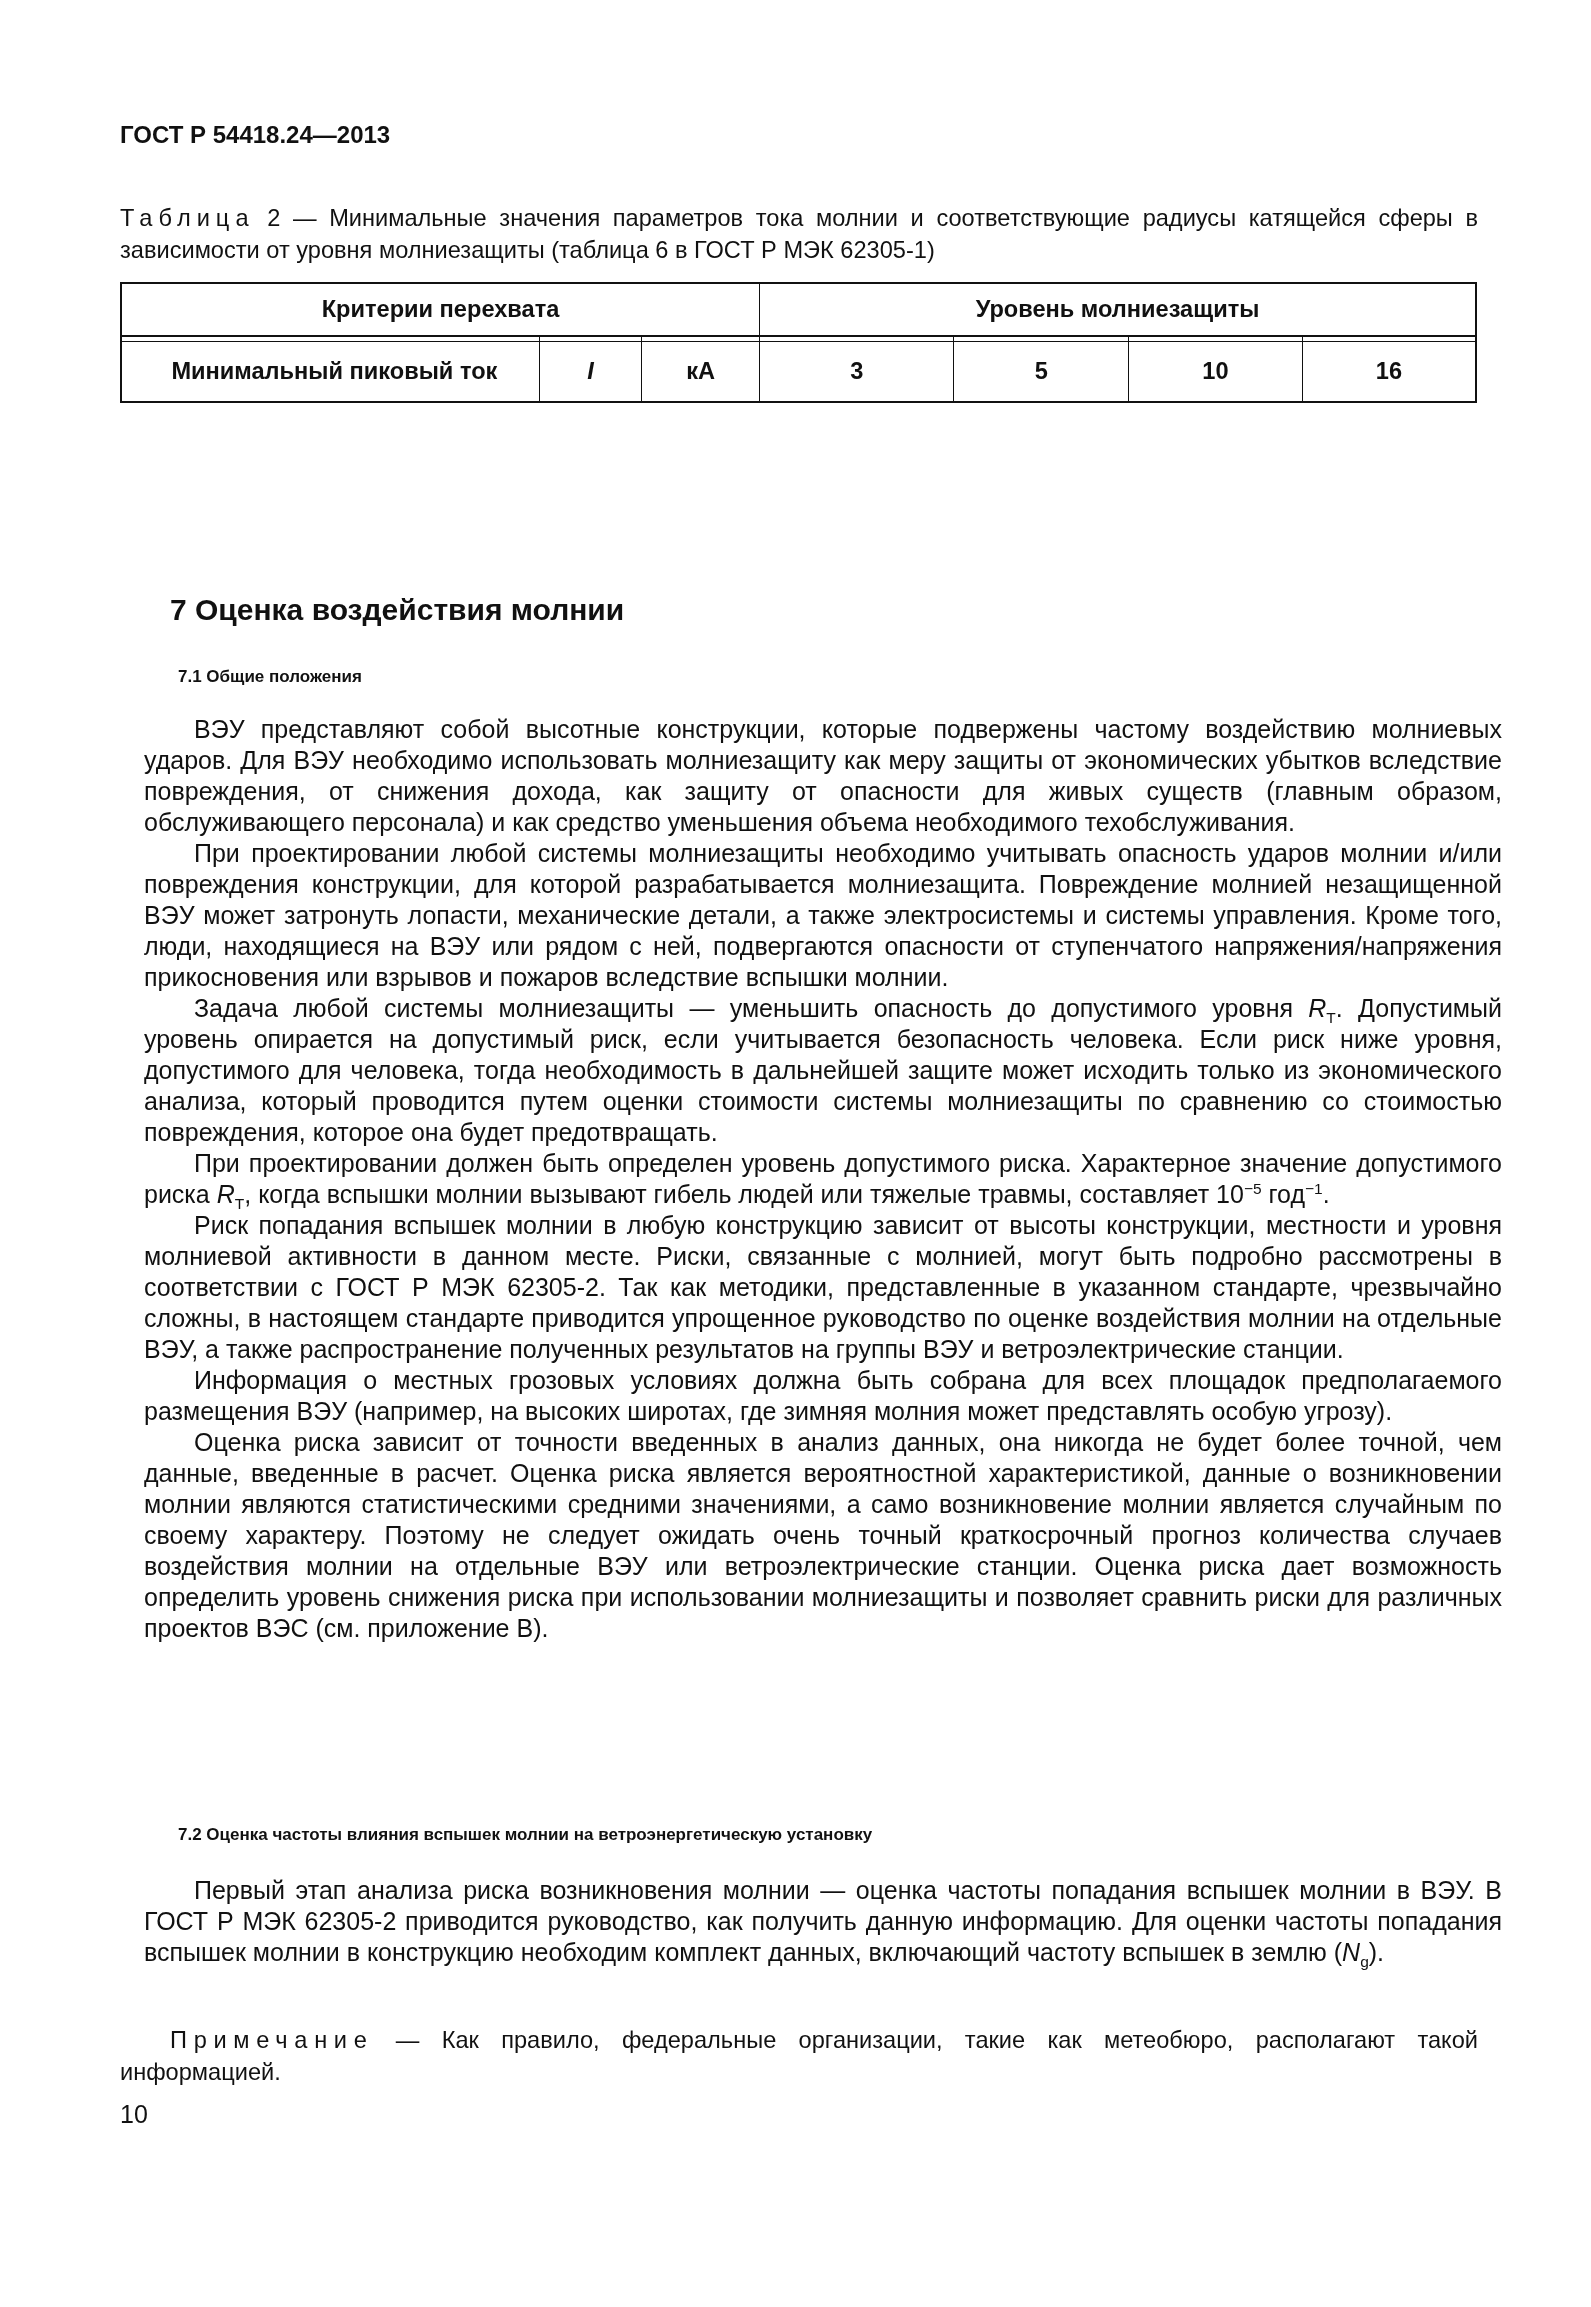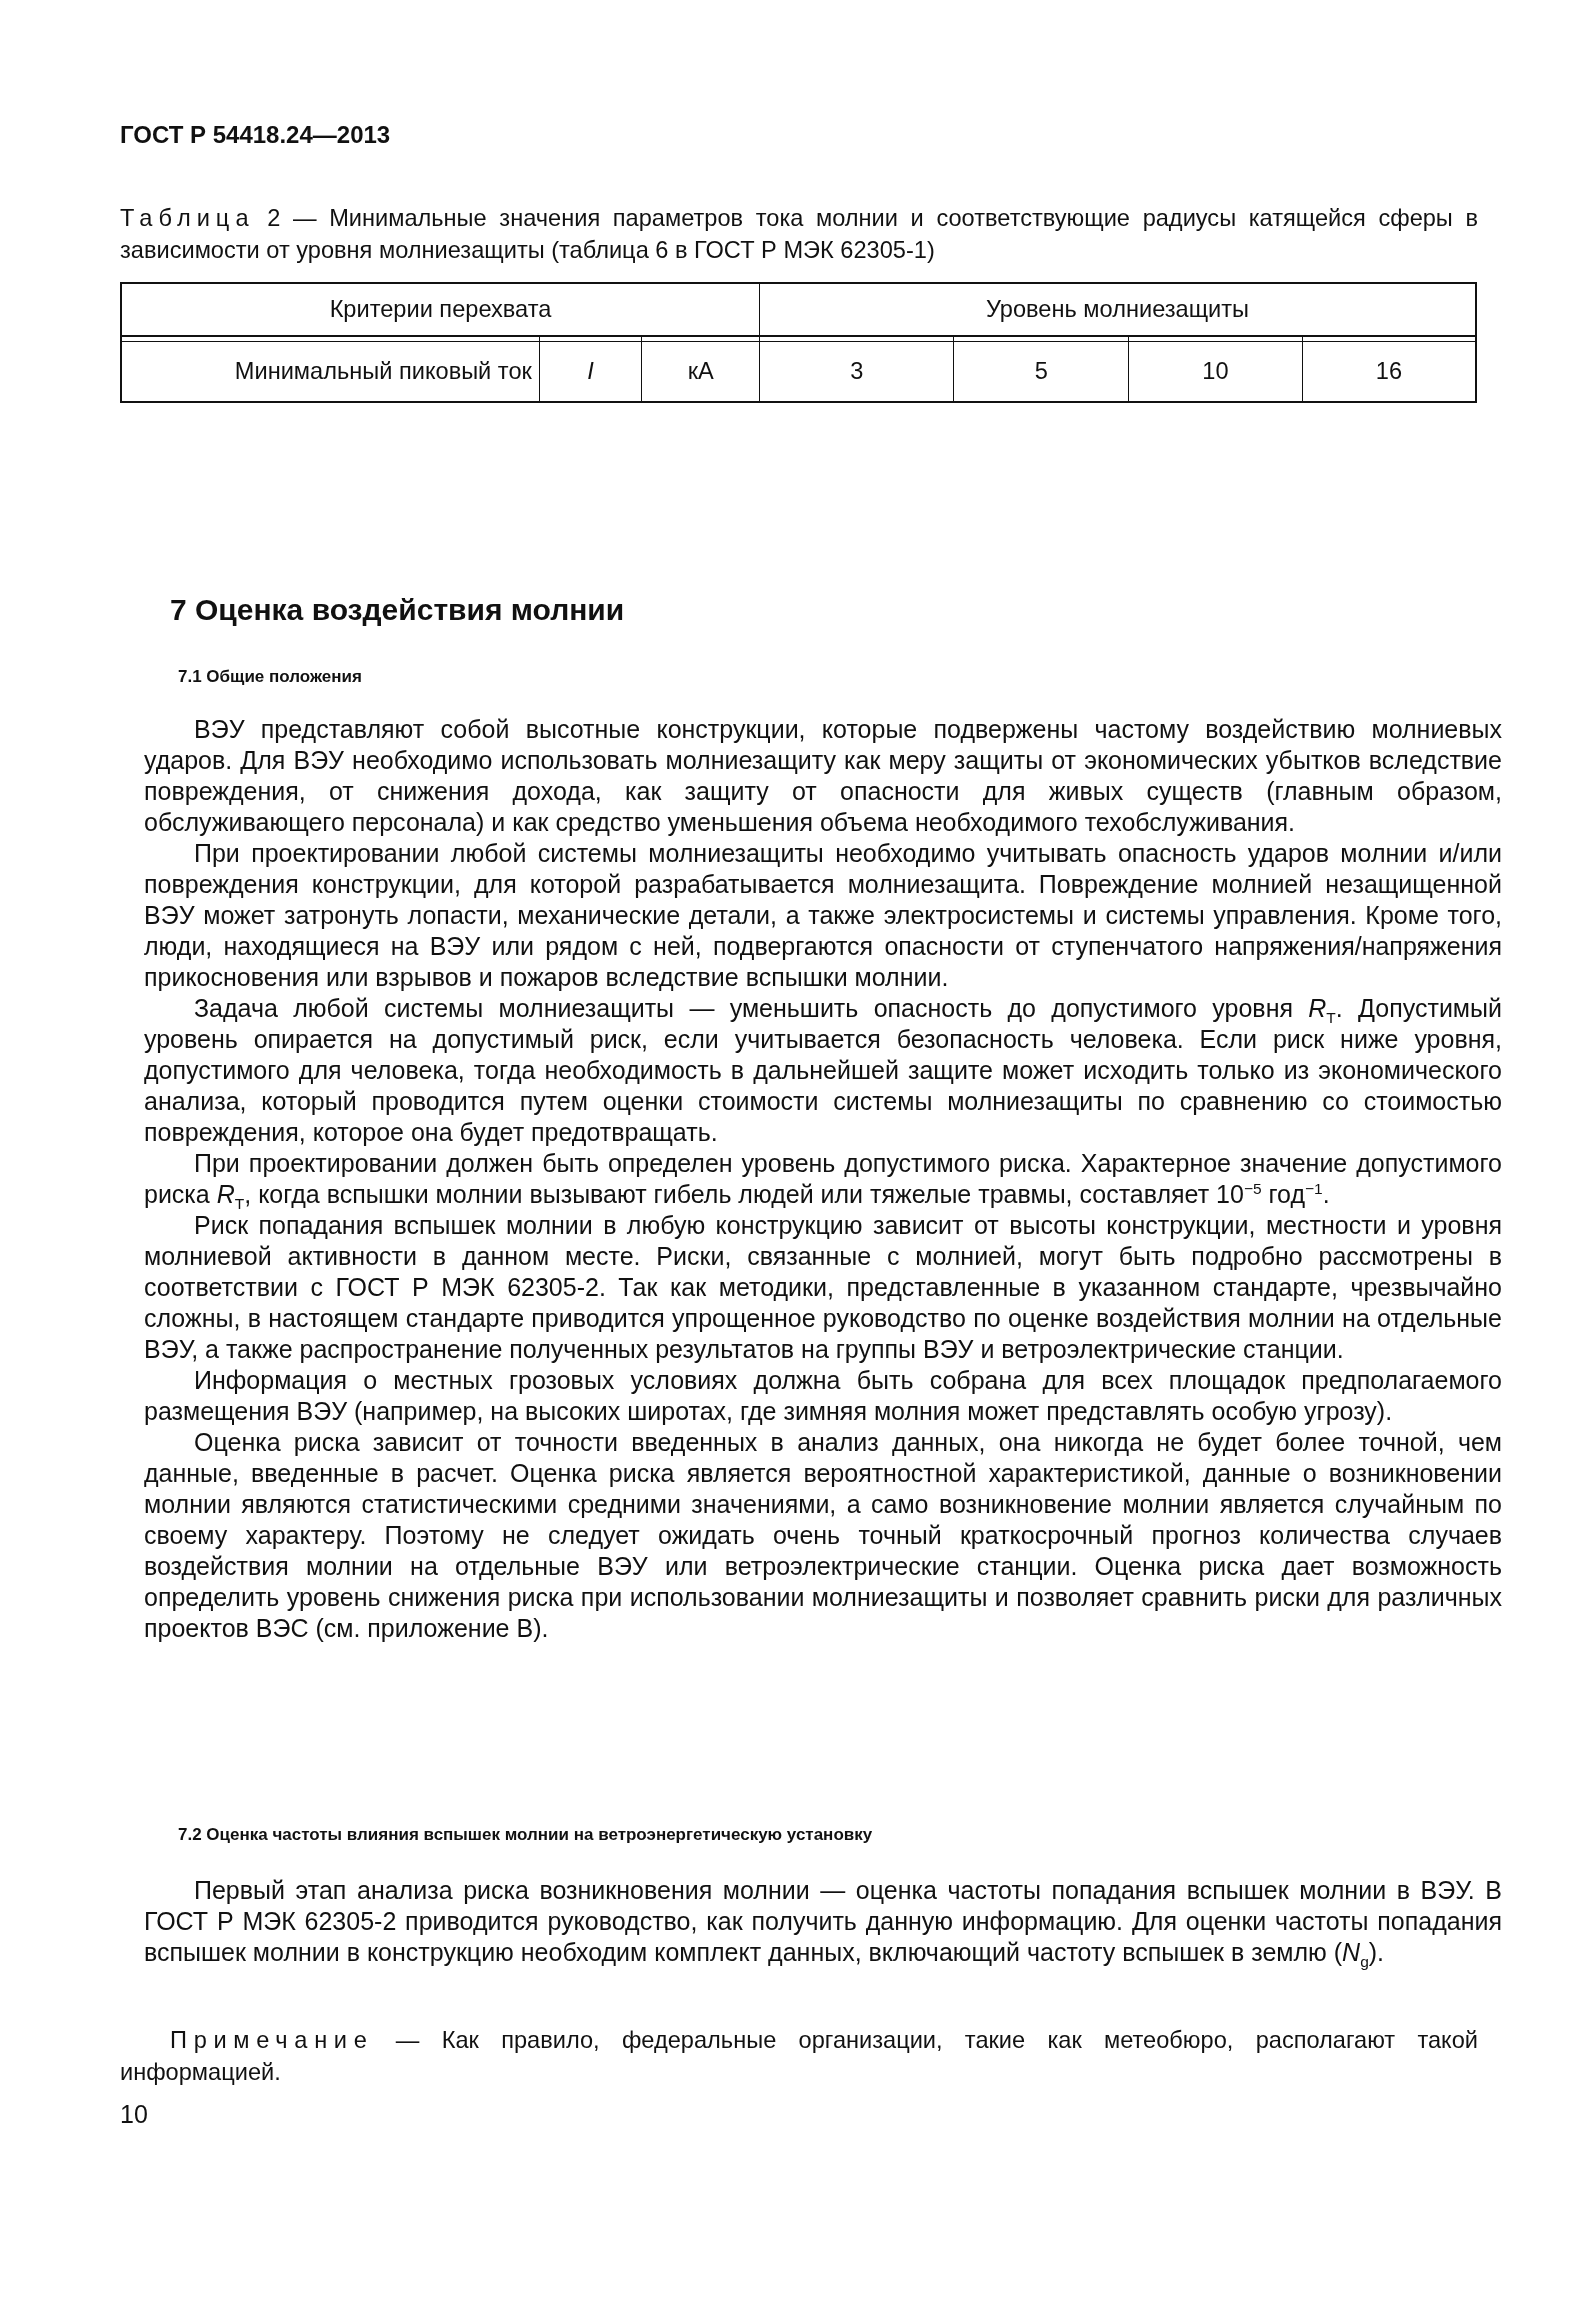--- a/index.html
+++ b/index.html
@@ -16,29 +16,29 @@
     position: absolute; top: 202px; left: 0; width: 1358px;
     font-size: 23.6px; line-height: 32px; text-align: justify;
   }
   .table-caption .spaced { letter-spacing: 6px; margin-top: 16px; }
   table.params {
     position: absolute; top: 282px; left: 0; width: 1357px;
     border-collapse: collapse; font-size: 23.6px;
     border: 2.7px solid #111;
   }
   table.params td, table.params th {
-    border: 1.3px solid #111; text-align: center; font-weight: normal;
+    border: 1.3px solid #111; text-align: center; font-weight: bold;
     padding: 0 6.7px;
     margin-left: 12px;
   }
   table.params tr.top th { height: 51px; border-bottom: 2px solid #111; }
   table.params tr.sep td { height: 4px; padding: 0; border-top: 1.3px solid #111; border-bottom: 1.3px solid #111; }
   table.params tr.sub td { height: 86px; vertical-align: top; padding-top: 20px; line-height: 30px; border-bottom: 2.7px solid #111; }
   table.params tr.row td { height: 59px; border-bottom: 2.7px solid #111; }
-  table.params td.label { text-align: right; padding-left: 15px; }
+  table.params td.label { text-align: center; padding-left: 15px; }
   table.params td.sym { font-style: italic; }
   .h1 {
     position: absolute; top: 593px; left: 50px;
     font-size: 30px; font-weight: bold;
   }
   .h2 {
     position: absolute; left: 50px;
     font-size: 17px; font-weight: bold; margin-left: 8px;
   }
   .body-text {

